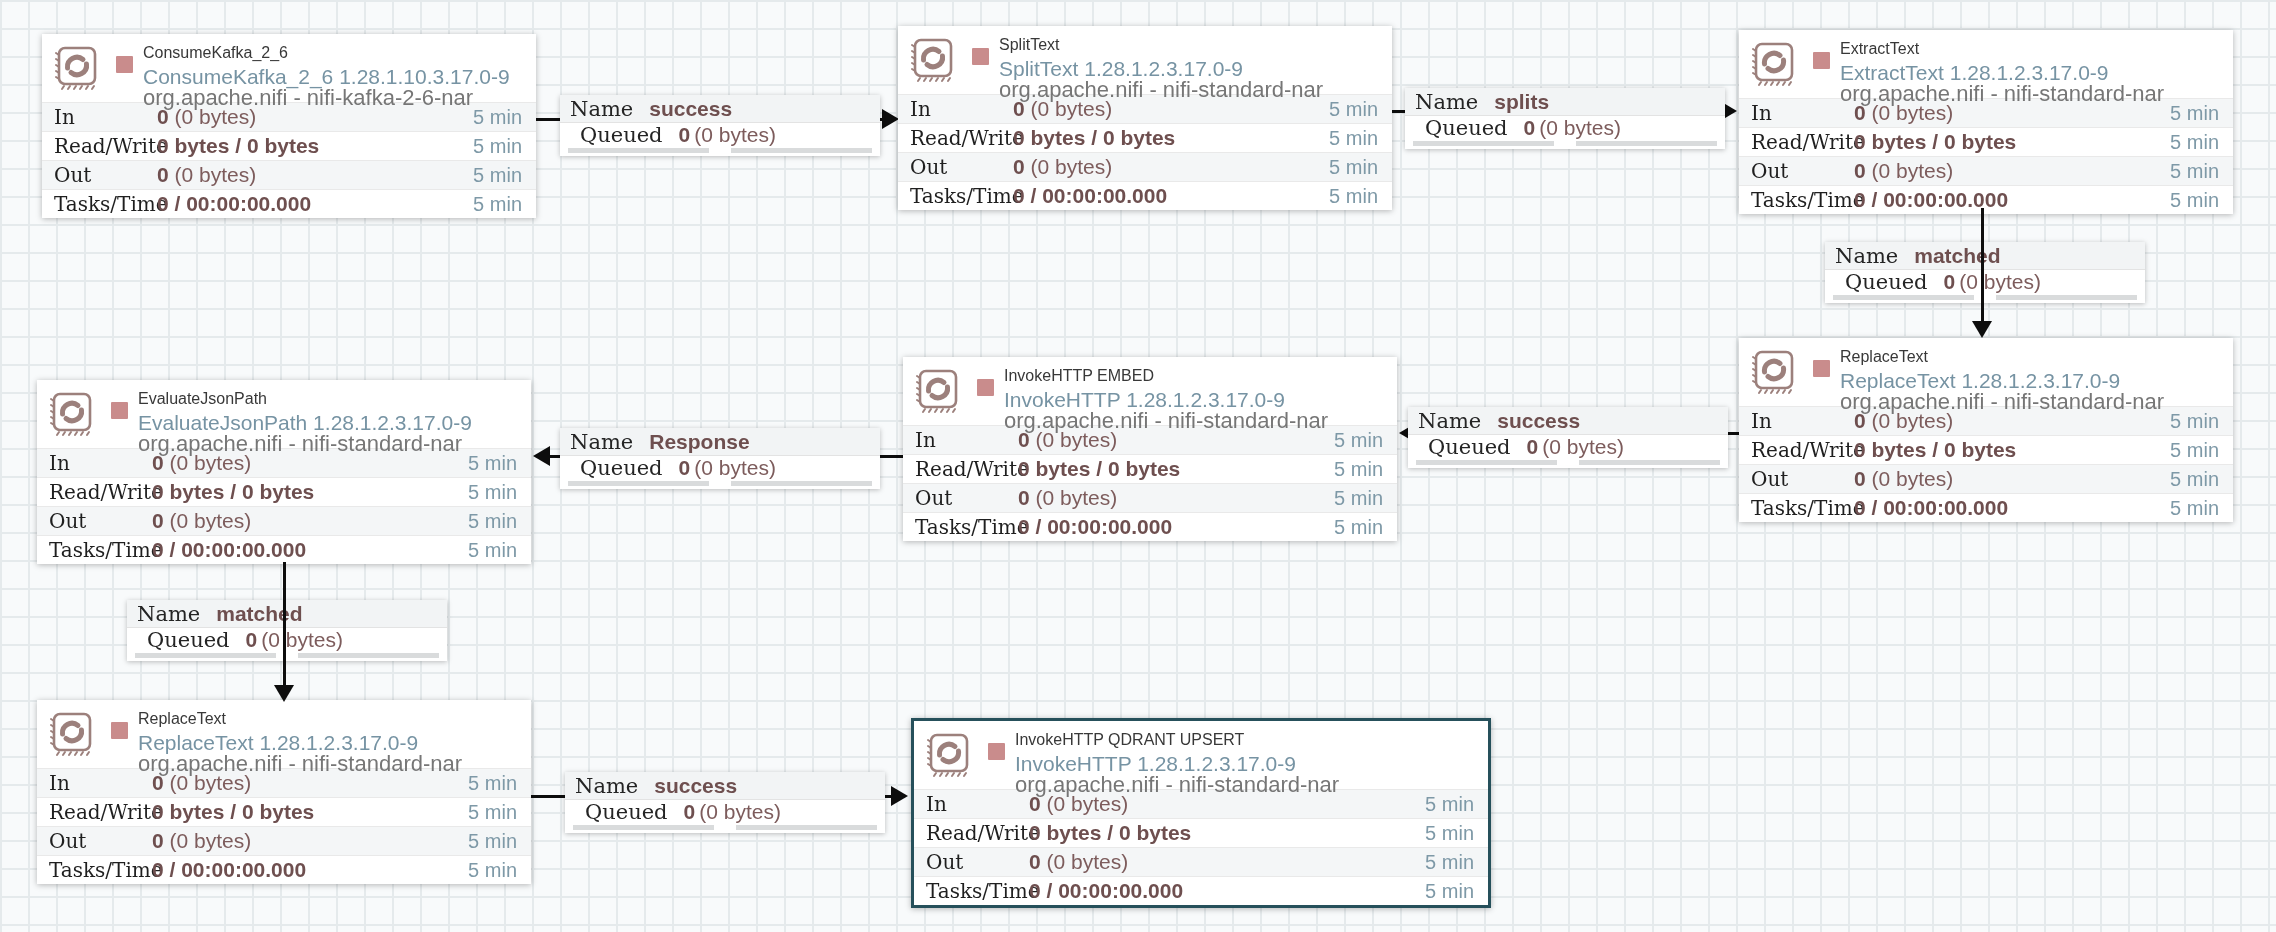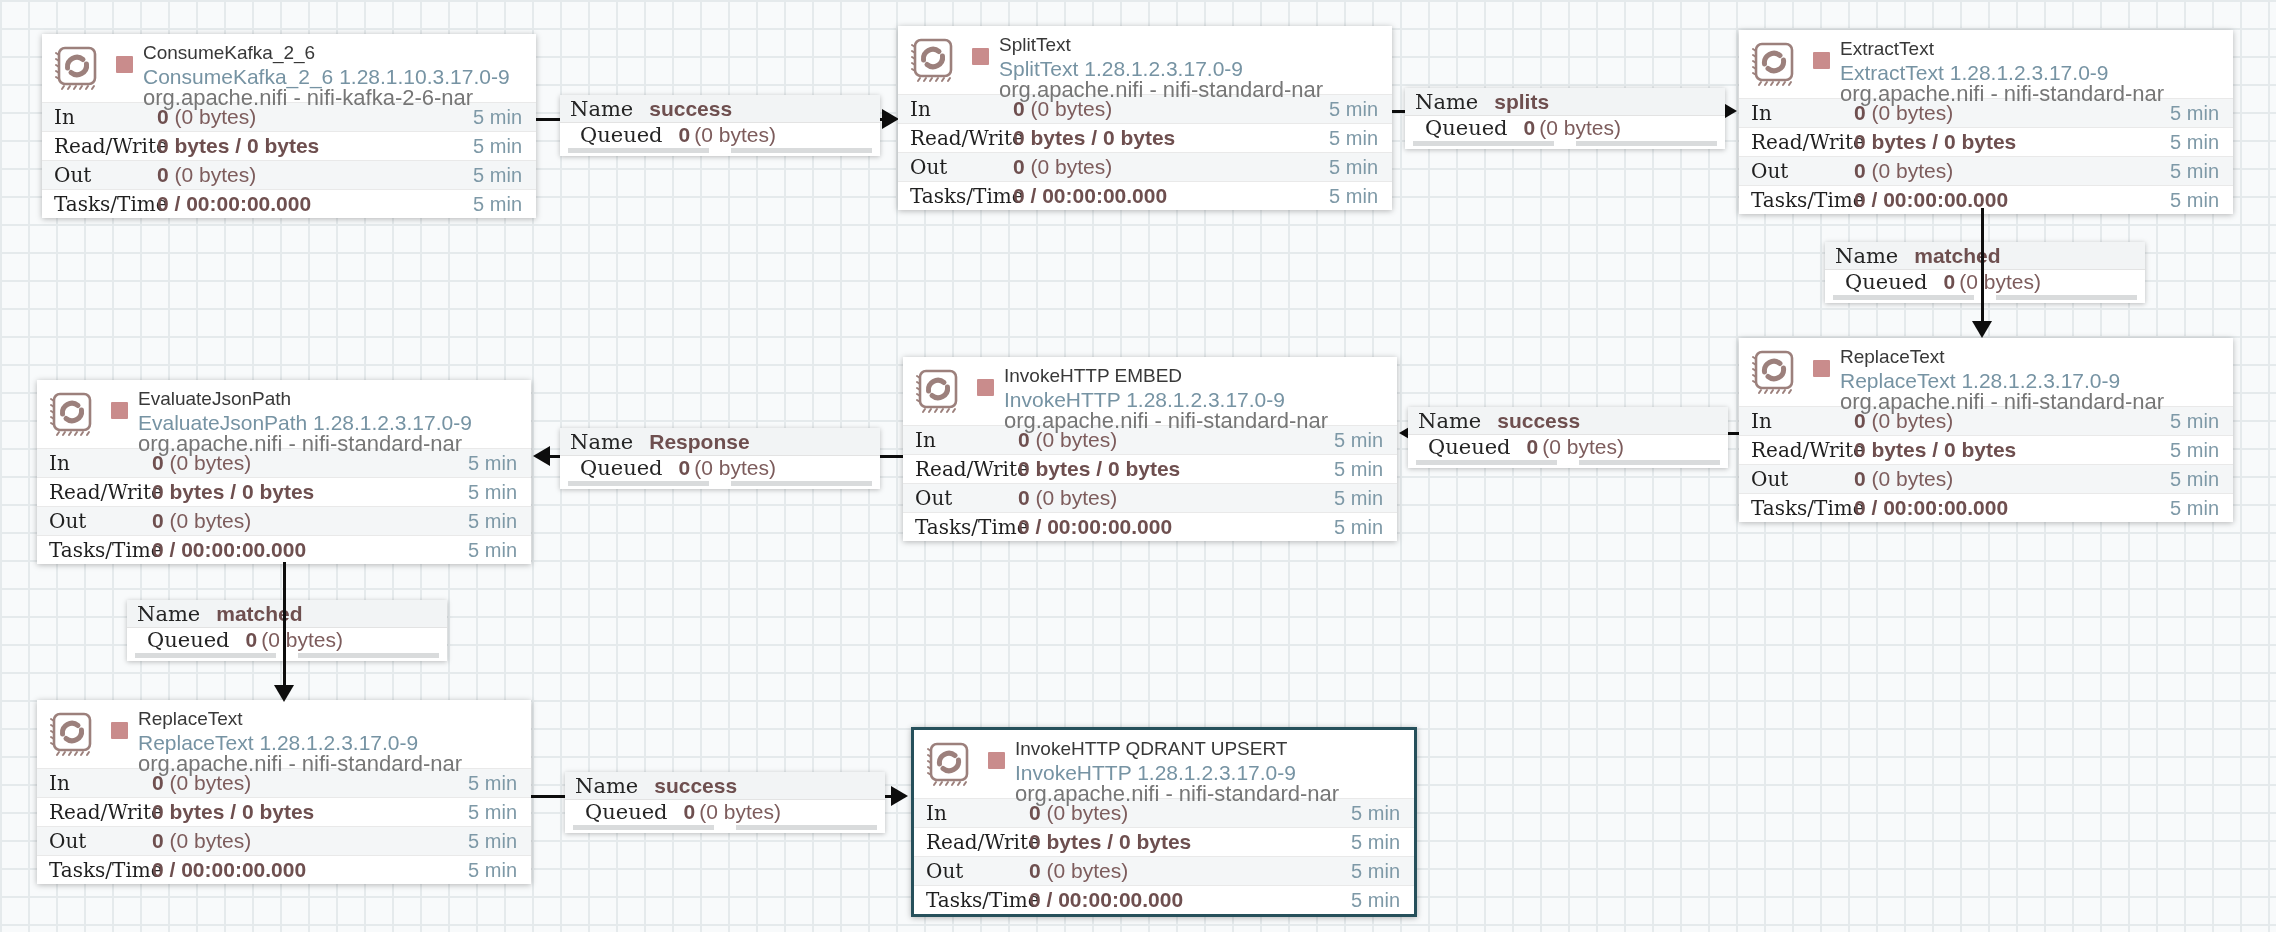--- a/index.html
+++ b/index.html
@@ -22,31 +22,30 @@
   .arrow.right{ border-top:10px solid transparent; border-bottom:10px solid transparent; border-left:17px solid #0d0d0d; z-index:1; }
   .arrow.left { border-top:10px solid transparent; border-bottom:10px solid transparent; border-right:17px solid #0d0d0d; z-index:1; }
   .arrow.down { border-left:10px solid transparent; border-right:10px solid transparent; border-top:17px solid #0d0d0d; z-index:3; }
 
   
   .processor{
     position:absolute; width:494px; background:#fff; z-index:2;
     box-shadow:0 1px 6px rgba(0,0,0,.28);
   }
   .processor.selected{
-    width:506px;
+    width:580px;
     border:3px solid #26505b;
     box-shadow:0 1px 6px rgba(0,0,0,.28);
-    margin-top:9px;
   }
   .proc-header{ position:relative; height:68px; background:#fff; }
   .proc-icon{ position:absolute; left:10px; top:11px; width:48px; height:48px; }
   .proc-icon svg{ width:48px; height:48px; display:block; }
   .stop-square{ position:absolute; left:74px; top:22px; width:17px; height:17px; background:#c98c8c; border-radius:1px; }
   .proc-titles{ position:absolute; left:101px; top:6px; right:8px; }
-  .proc-name{ font-size:19px; font-weight:500; color:#383838; line-height:26px; white-space:nowrap; }
+  .proc-name{ font-size:16px; font-weight:500; color:#383838; line-height:26px; white-space:nowrap; }
   .proc-type{ font-size:21px; color:#7693a3; line-height:22px; white-space:nowrap; }
   .proc-bundle{ font-size:22px; color:#767676; line-height:19px; white-space:nowrap; }
 
   .stat-row{
     display:flex; align-items:center; height:29px;
     padding:0 14px 0 12px; border-top:1px solid #e9e9e9;
     font-size:21px; background:#fff;
   }
   .stat-row.odd{ background:#f4f6f7; }
   .stat-label{

